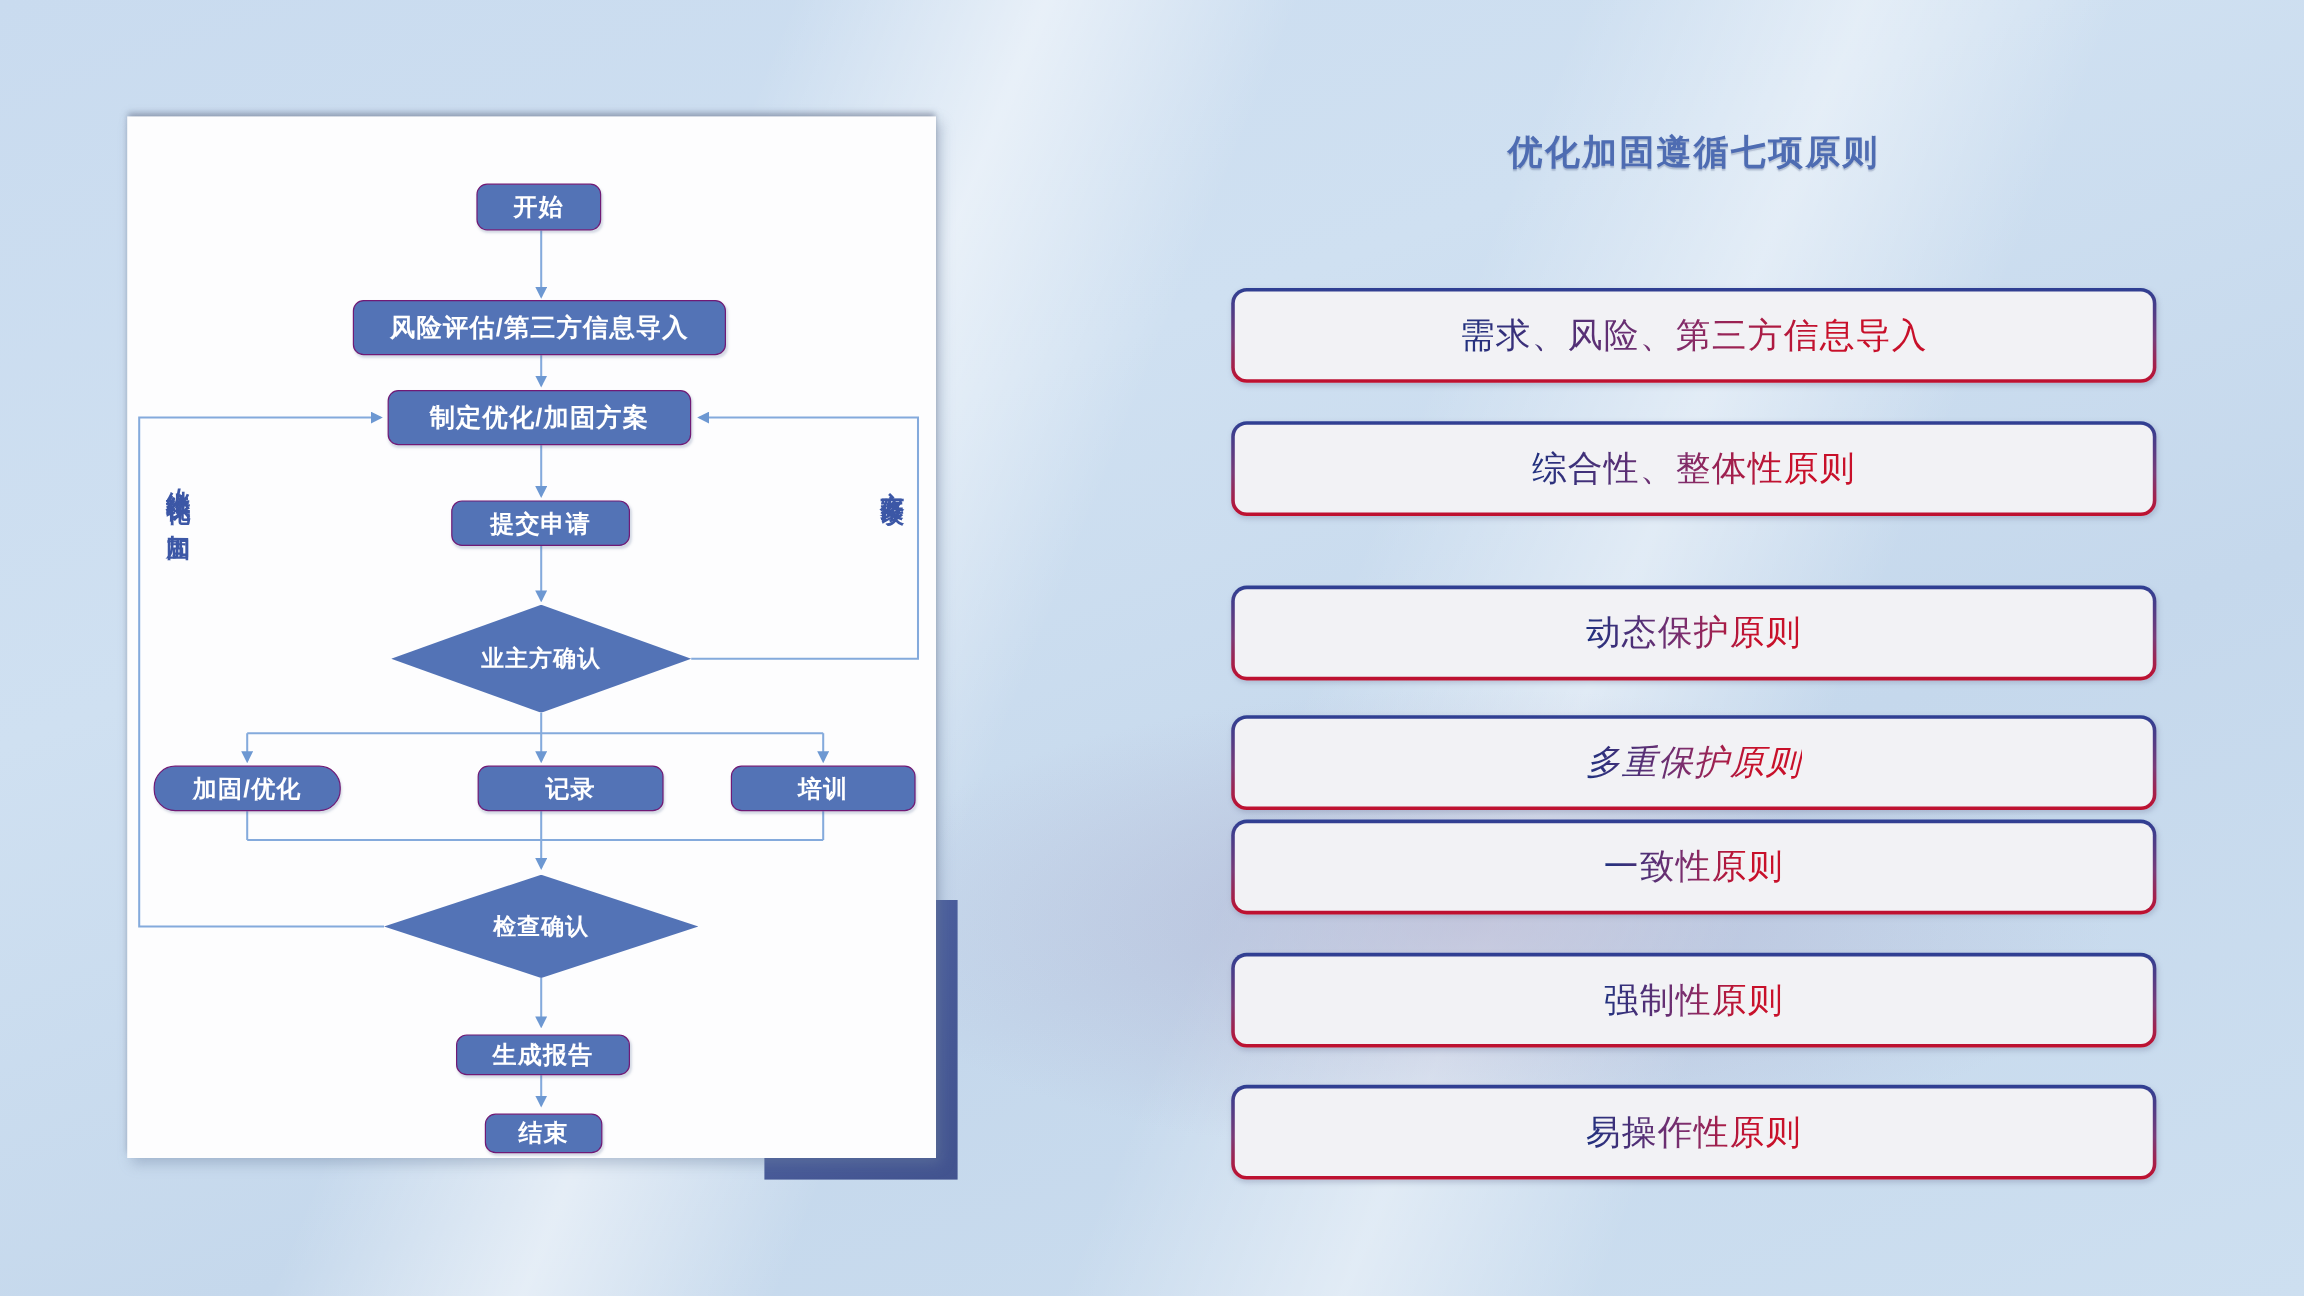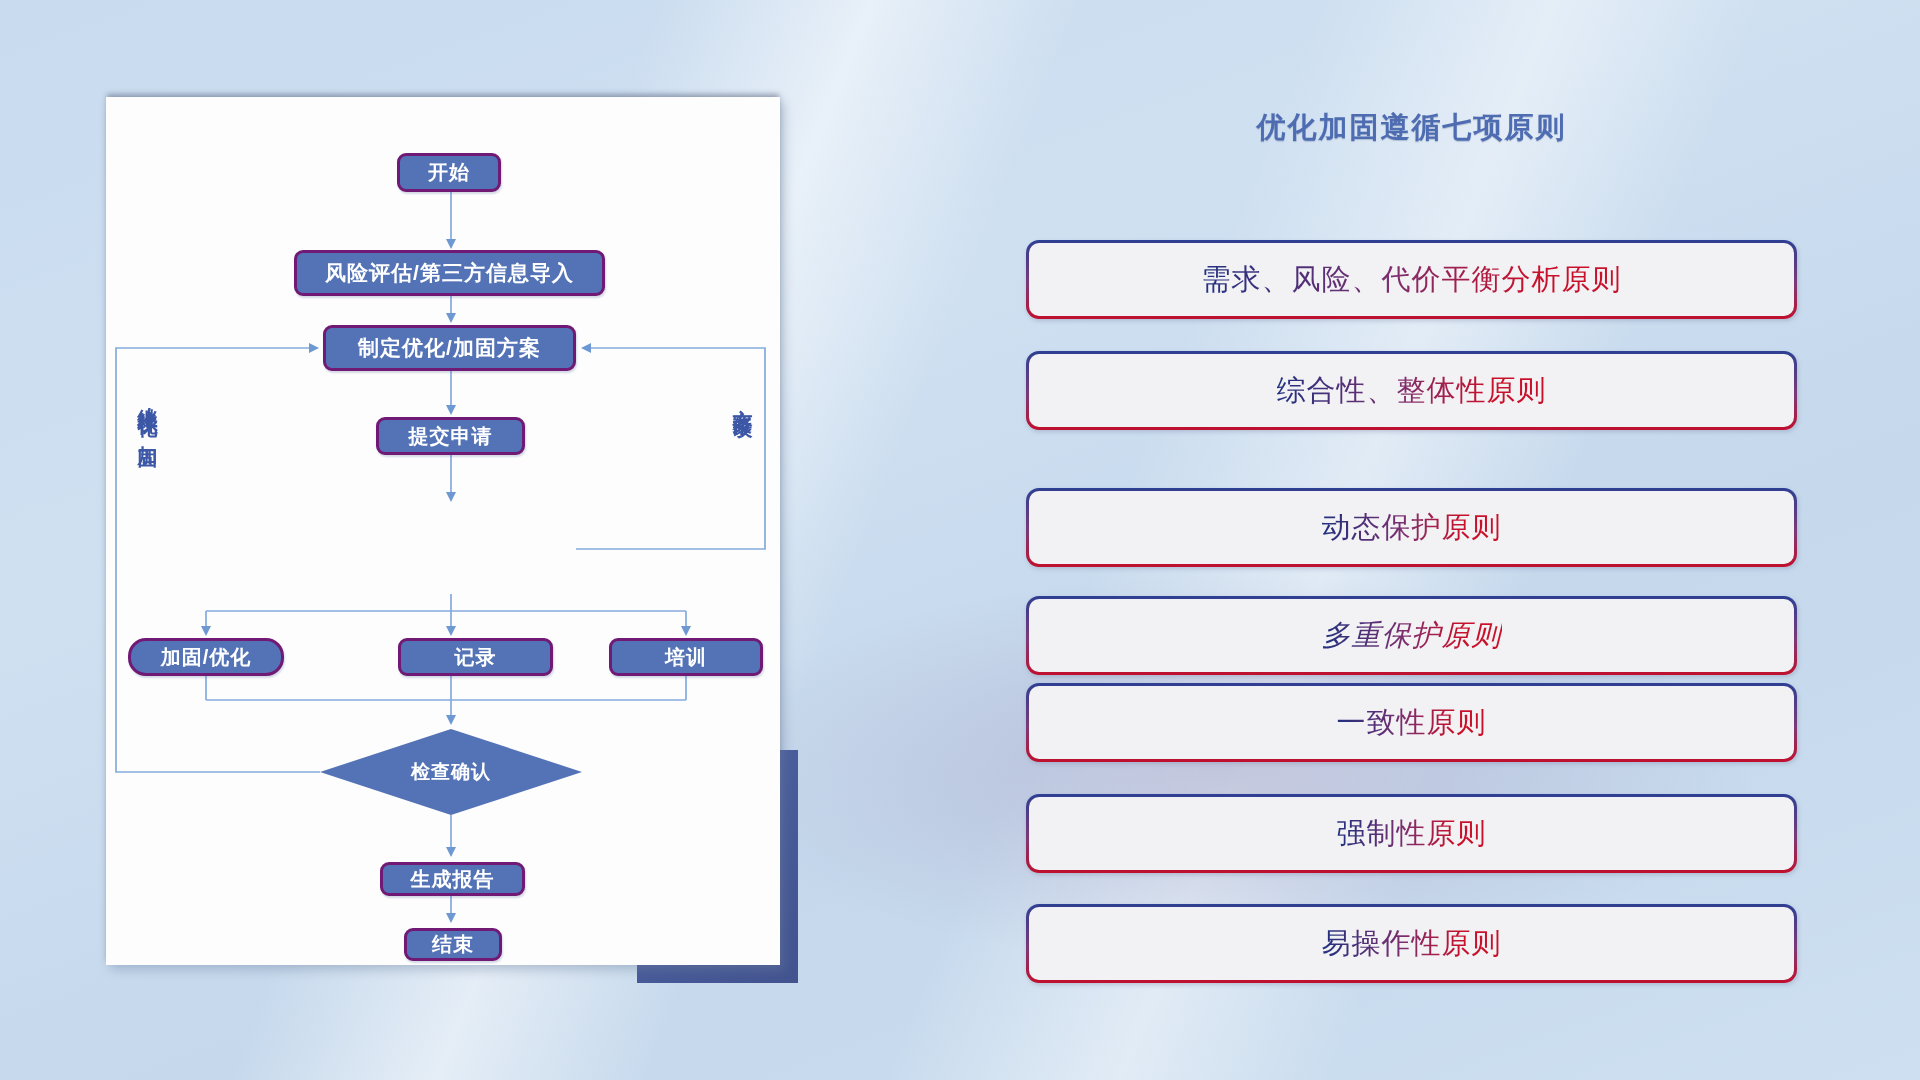--- a/index.html
+++ b/index.html
@@ -18,21 +18,21 @@
     left:637px;top:750px;width:161px;height:233px;
     background:linear-gradient(135deg,#5064a4 0%, #42538f 100%);
   }
   .card{
     left:106px;top:97px;width:674px;height:868px;background:#fdfdfe;
     box-shadow:0 -4px 5px -1px rgba(100,110,135,.55), 4px 5px 10px rgba(110,130,160,.40);
   }
   .card svg{position:absolute;left:0;top:0;}
   .node{
     position:absolute;display:flex;align-items:center;justify-content:center;
-    background:#5373b6;border:3px solid #701a75;border-radius:9px;
+    background:#5373b6;border:1px solid #701a75;border-radius:9px;
     color:#ffffff;font-weight:700;font-size:20px;letter-spacing:1px;
     box-sizing:border-box;box-shadow:1px 2px 2px rgba(90,110,150,.25);
   }
   .node.diamond{
     clip-path:polygon(50% 0,100% 50%,50% 100%,0 50%);
     border:none;border-radius:0;box-shadow:none;font-size:19px;
   }
   .vlabel{
     position:absolute;writing-mode:vertical-rl;text-orientation:upright;
     color:#3c57a6;font-weight:700;font-size:20px;letter-spacing:3px;line-height:24px;
@@ -95,20 +95,21 @@
   </svg>
 
   <div class="node" style="left:291px;top:56px;width:104px;height:39px;">开始</div>
 
   <div class="node" style="left:217px;top:228px;width:253px;height:46px;font-size:21px;">制定优化/加固方案</div>
 
   <div class="node" style="left:188px;top:153px;width:311px;height:46px;font-size:21px;">风险评估/第三方信息导入</div>
 
   <div class="node" style="left:270px;top:320px;width:149px;height:38px;">提交申请</div>
 
+  <div class="node diamond" style="left:220px;top:407px;width:250px;height:90px;">业主方确认</div>
 
   <div class="node" style="left:22px;top:541px;width:156px;height:38px;border-radius:18px;">加固/优化</div>
 
   <div class="node" style="left:268px;top:541px;width:155px;height:38px;margin-left:24px;">记录</div>
 
   <div class="node" style="left:503px;top:541px;width:154px;height:38px;">培训</div>
 
   <div class="node diamond" style="left:214px;top:632px;width:262px;height:86px;">检查确认</div>
 
   <div class="node" style="left:274px;top:765px;width:145px;height:34px;">生成报告</div>
@@ -117,21 +118,21 @@
 
   <div class="vlabel" style="left:30px;top:296px;height:260px;">继续优化/加固</div>
 
   <div class="vlabel" style="left:625px;top:296px;height:170px;">方案修改</div>
 </div>
 
 <div class="abs title">优化加固遵循七项原则</div>
 
 <div class="principle" style="top:240px;">
   <div class="principle-inner">
-    <span class="principle-label">需求、风险、代价平衡分析原则</span>
+    <span class="principle-label">需求、风险、第三方信息导入</span>
   </div>
 </div>
 <div class="principle" style="top:351px;">
   <div class="principle-inner">
     <span class="principle-label">综合性、整体性原则</span>
   </div>
 </div>
 <div class="principle" style="top:488px;text-align:right;">
   <div class="principle-inner">
     <span class="principle-label">动态保护原则</span>

